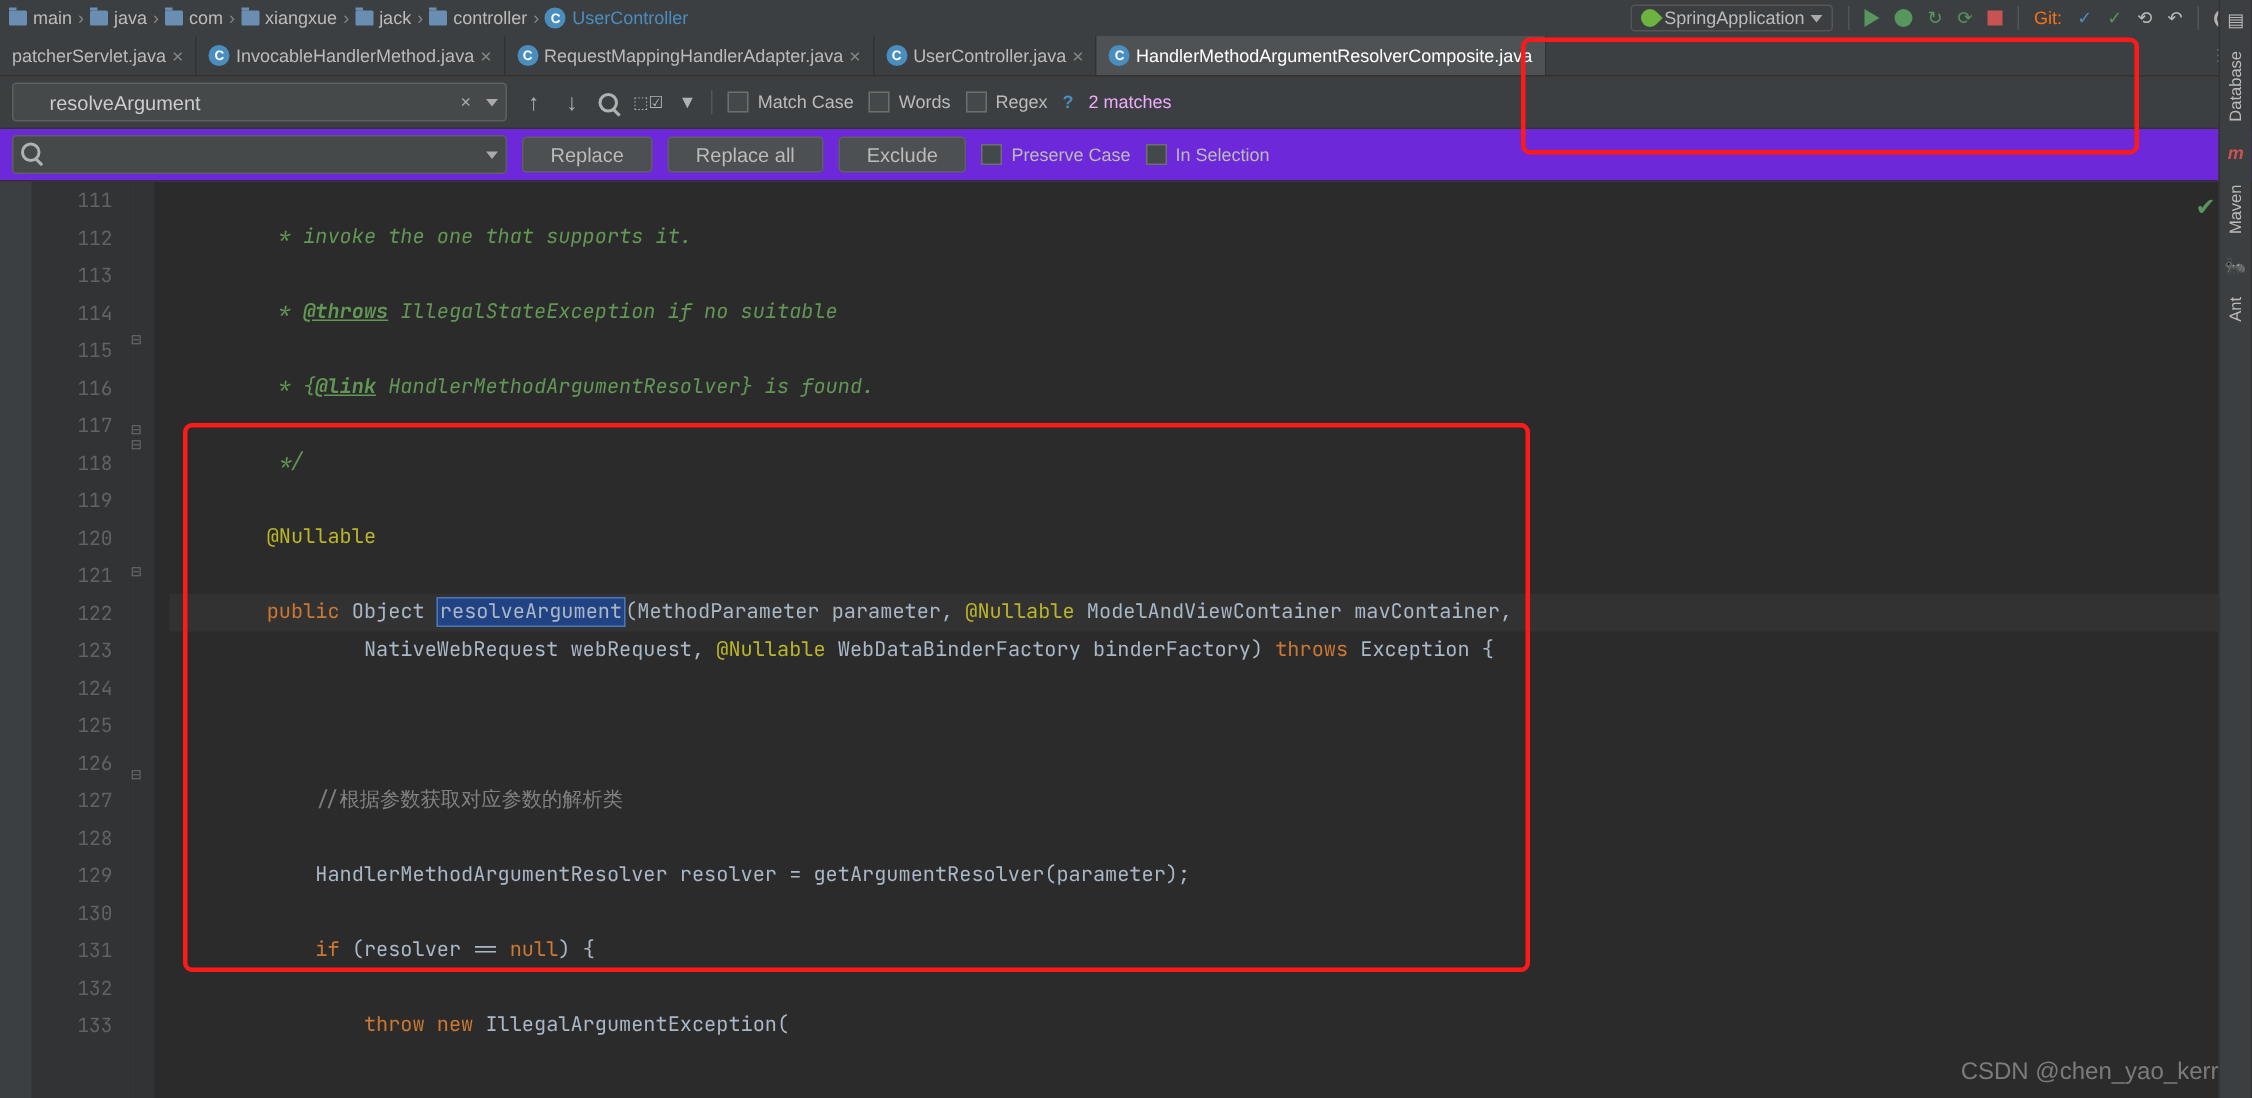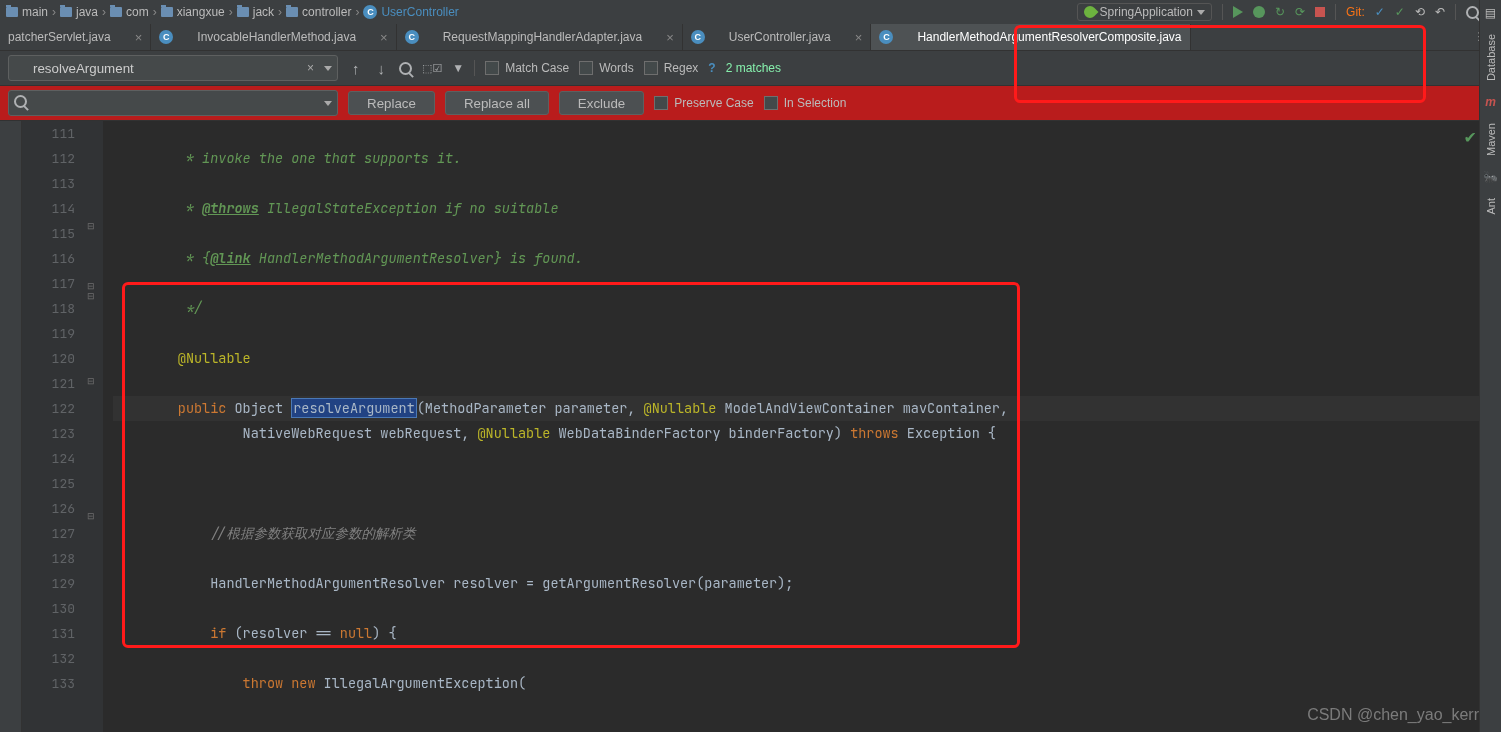--- a/index.html
+++ b/index.html
@@ -23,40 +23,40 @@
 }
 .bc-item { display: flex; align-items: center; gap: 4px; }
 .bc-sep { color: #888; margin: 0 2px; }
 .class-icon-c {
   width: 14px; height: 14px; border-radius: 50%;
   background: #4a8ebf; color: #fff;
   display: inline-flex; align-items: center; justify-content: center;
   font-size: 9px; font-weight: bold;
 }
 .right-toolbar {
-  position: absolute; right: 22px; top: 0; height: 24px;
+  position: absolute; right: 12px; top: 0; height: 24px;
   display: flex; align-items: center; gap: 10px;
 }
 .run-config {
   display: flex; align-items: center; gap: 4px;
   border: 1px solid #555; border-radius: 3px; padding: 1px 6px;
   color: #bbb;
 }
 .tri-down { width: 0; height: 0; border-left: 4px solid transparent; border-right: 4px solid transparent; border-top: 5px solid #aaa; }
 .play { width:0; height:0; border-top:6px solid transparent; border-bottom:6px solid transparent; border-left:10px solid #57965c; }
 .bug { width:12px; height:12px; background:#57965c; border-radius:50%; }
 .stop-sq { width:10px; height:10px; background:#c75450; }
 .git-label { color:#f97316; }
 .tabs-row {
   height: 27px; background: #3c3f41;
   display: flex; align-items: stretch;
   border-bottom: 1px solid #323232;
 }
 .tab {
-  display: flex; align-items: center; gap: 24px;
+  display: flex; align-items: center; gap: 4px;
   padding: 0 8px;
   color: #bbb;
   border-right: 1px solid #323232;
 }
 .tab.active { background: #4e5254; color: #fff; }
 .tab .close { color: #888; font-size: 13px; }
 .red-box {
   position: absolute; border: 3px solid #ff1a1a; border-radius: 6px;
   pointer-events: none;
 }
@@ -74,24 +74,24 @@
 .find-input-wrap { position: relative; display: flex; align-items: center; }
 .find-input-wrap .mag {
   position: absolute; left: 6px; top: 5px;
 }
 .find-input-wrap .x { position:absolute; right:24px; color:#aaa; }
 .find-input-wrap .tri { position:absolute; right:6px; }
 .arrow-btn { color: #afb1b3; font-size: 15px; padding: 0 4px; }
 .checkbox-lbl { display:flex; align-items:flex-start; gap:6px; color:#bbb; }
 .cb { width:14px; height:14px; border:1px solid #6e6e6e; background:#43494a; }
 .q-mark { color:#4a8ebf; font-weight:bold; }
-.matches { color:#86efac; }
+.matches { color:#f0abfc; }
 .close-panel { color:#bbb; margin-left:auto; font-size:16px; }
 .replace-bar {
-  height: 35px; background: #b91c1c;
+  height: 35px; background: #6d28d9;
   display: flex; align-items: center; padding: 0 8px; gap: 10px;
   border-bottom: 1px solid #323232;
 }
 .replace-input {
   height: 26px; width: 330px;
   background: #45494a; border: 1px solid #5e6060;
   border-radius: 3px; padding: 0 8px 0 24px; color: #888;
 }
 .btn {
   height: 24px; padding: 0 18px;
@@ -124,21 +124,21 @@
   display:flex; flex-direction:column; align-items:center; gap:14px; padding-top:6px;
 }
 .vert-label {
   writing-mode: vertical-rl; transform: rotate(180deg);
   color:#bbb; font-size:11px;
 }
 .hl-line { background: #323232; display: inline-block; width: 100%; }
 .kw { color:#cc7832; }
 .ann { color:#bbb529; }
 .ann2 { color:#bbb529; }
-.comment { color:#808080; font-style: italic; }
+.comment { color:#808080; }
 .comment-grn { color:#629755; font-style: italic; }
 .doc-tag { color:#629755; font-style: italic; font-weight:bold; text-decoration: underline; }
 .search-sel {
   background:#214283; border:1px solid #4a78b5; padding: 0 1px;
 }
 .watermark {
   position: absolute; right: 22px; bottom: 8px;
   color: #b0b0b0; font-size: 16px; opacity: 0.6;
 }
 .green-ok {

